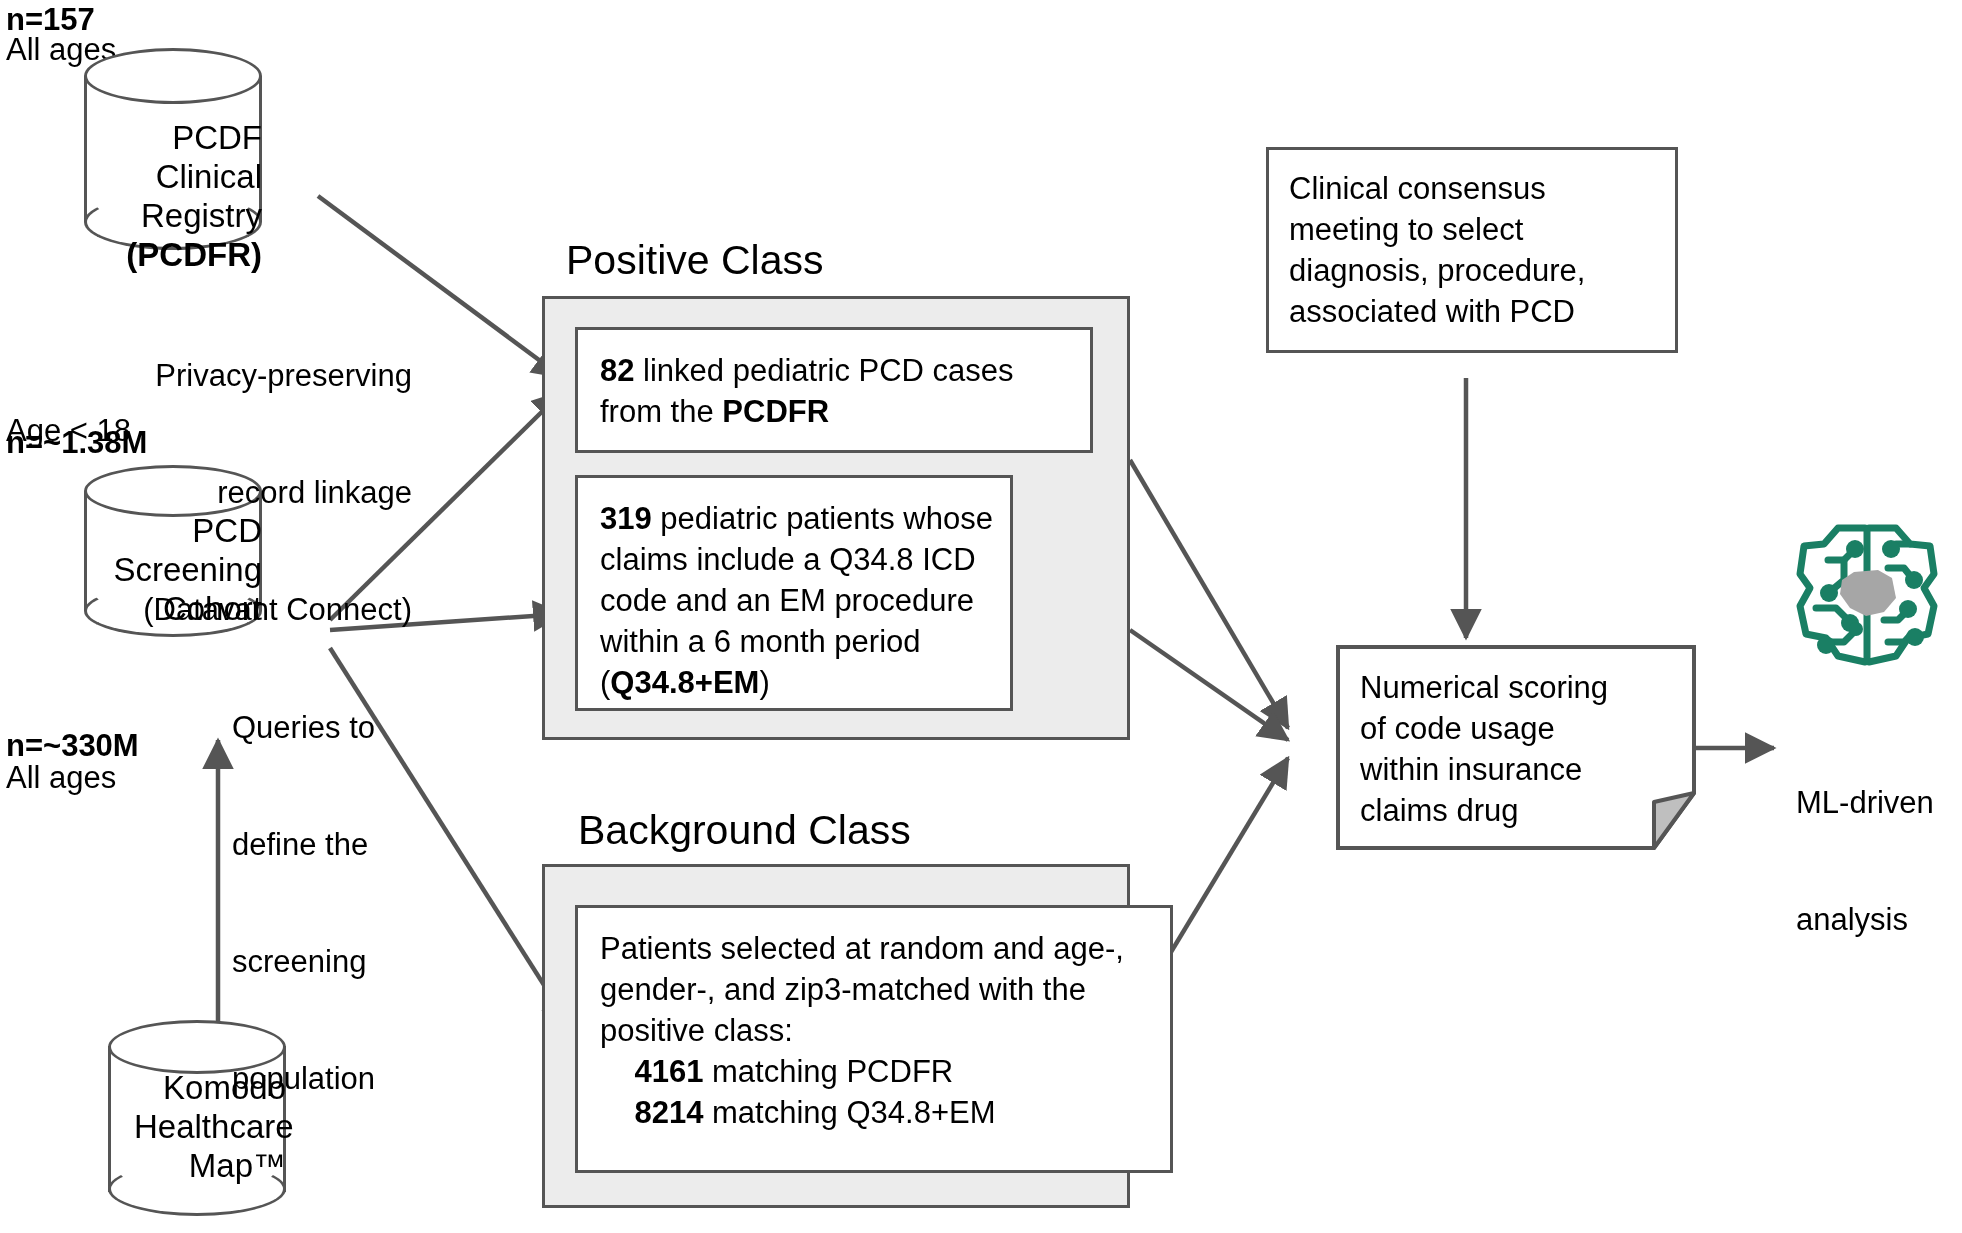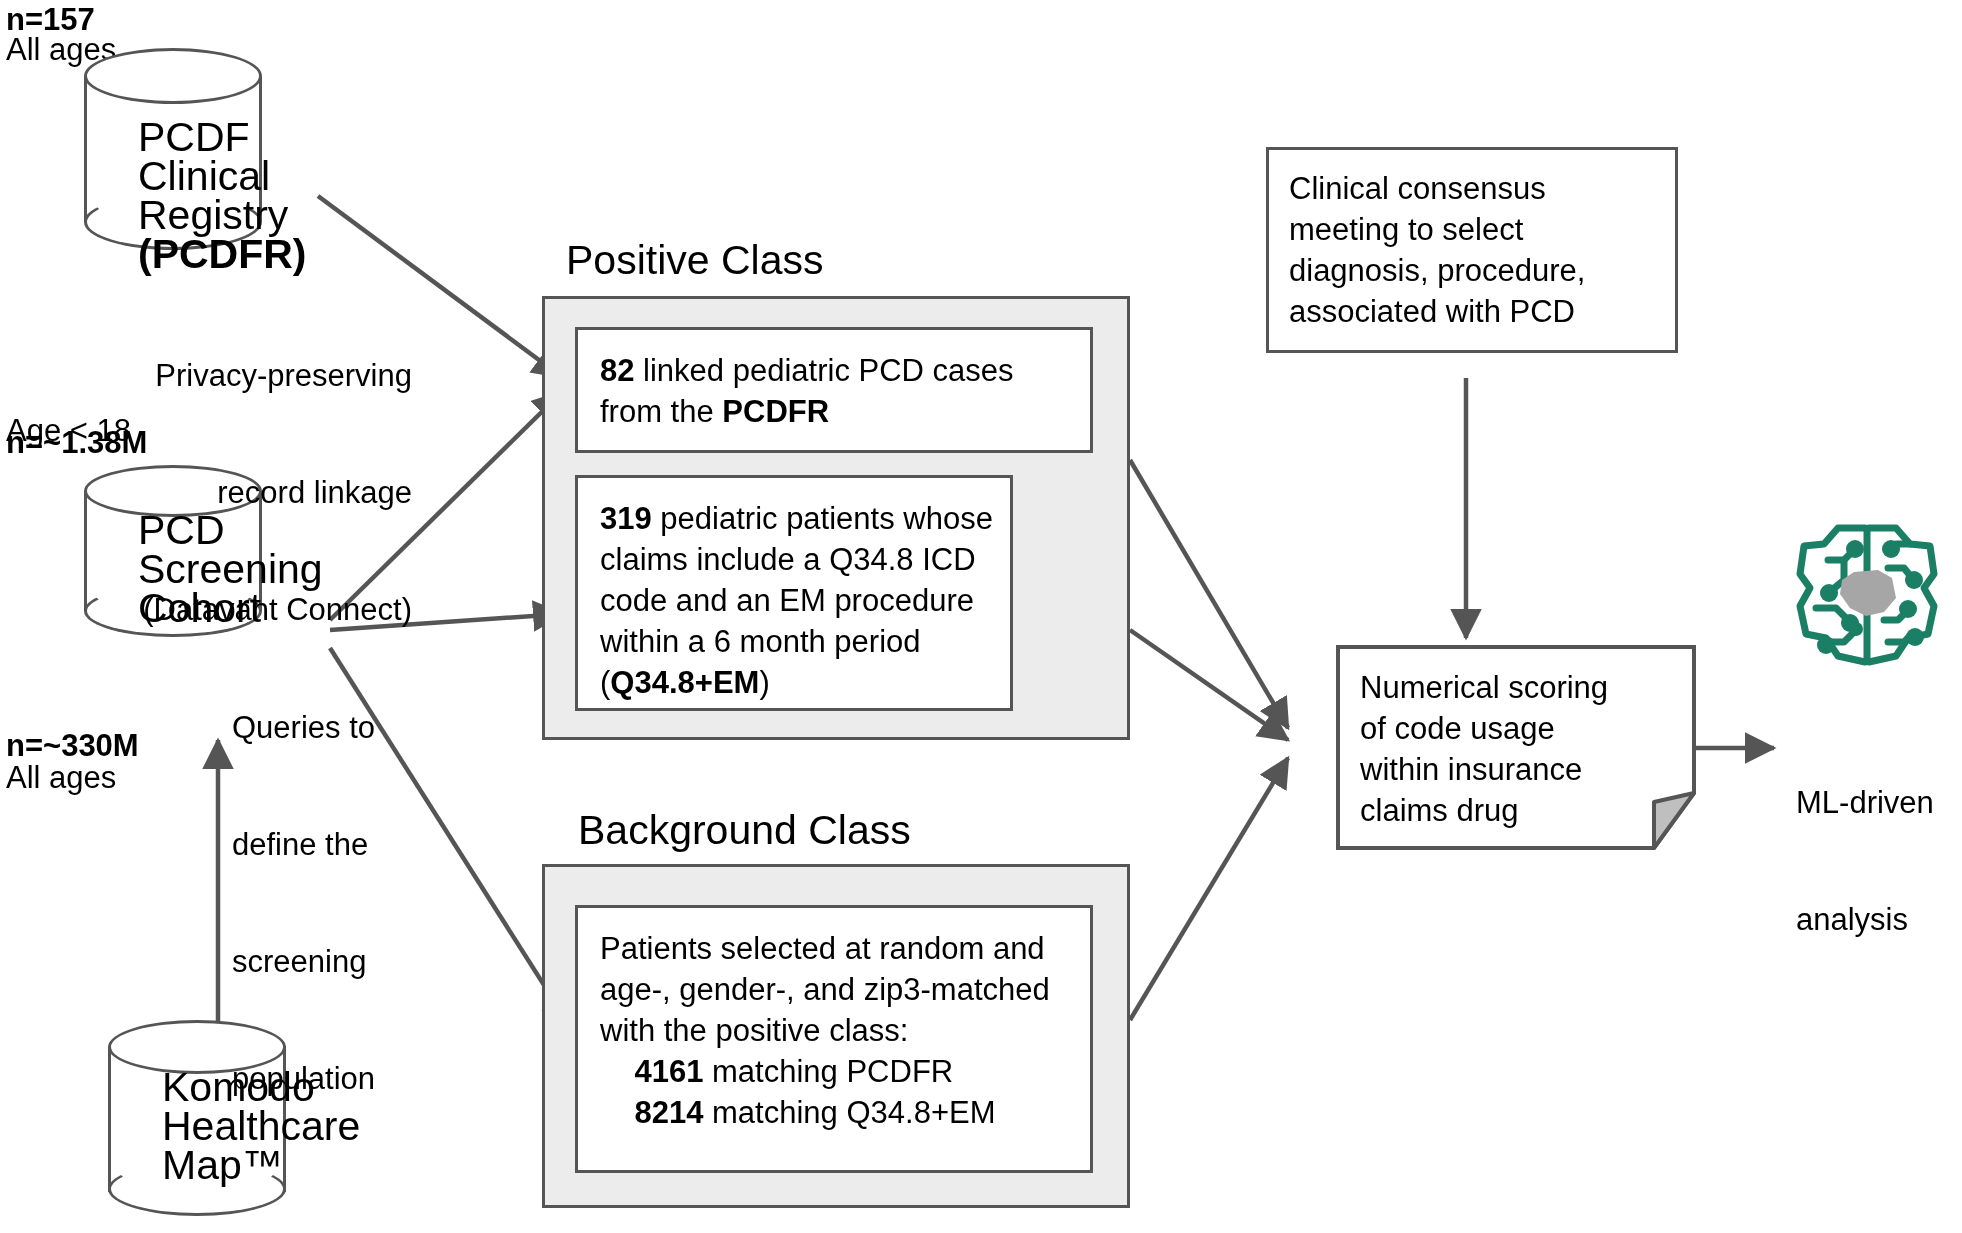--- a/index.html
+++ b/index.html
@@ -53,27 +53,26 @@
     background: #fff;
     box-sizing: border-box;
   }
   .cyl .bot {
     background: transparent;
     border-top-color: transparent;
   }
   .cyl .txt {
     position: absolute;
     left: 0; right: 0;
-    text-align: left;
-    font-size: 41px;
+    text-align: right;
+    font-size: 33px;
     line-height: 39px;
     padding-left: 26px;
     box-sizing: border-box;
     z-index: 4;
-    margin-left: 28px;
   }
 
   
   .group {
     position: absolute;
     background: #ececec;
     border: 3px solid #555;
     box-sizing: border-box;
   }
   .inner {
@@ -234,21 +233,21 @@
     <div class="inner" style="left:30px; top:176px; width:438px; height:236px;">
       <div class="body-txt">
         <b>319</b><span> pediatric patients whose claims include a Q34.8 ICD code and an EM procedure within a 6 month period (</span><b>Q34.8+EM</b><span>)</span>
       </div>
     </div>
   </div>
 
   <div class="group-title" style="left:566px; top:812px;margin-left:12px;">Background Class</div>
   <div class="group" style="left:542px; top:864px; width:588px; height:344px;">
 
-    <div class="inner" style="left:30px; top:38px; width:518px; height:268px;">
+    <div class="inner" style="left:30px; top:38px; width:598px; height:268px;">
       <div class="body-txt" style="white-space:pre-wrap;"><span>Patients selected at random and age-, gender-, and zip3-matched with the positive class:
 </span><b>    4161</b><span> matching PCDFR
 </span><b>    8214</b><span> matching Q34.8+EM</span></div>
     </div>
   </div>
 
   <div class="rect" style="left:1266px; top:147px; width:412px; height:206px;">
     <div class="body-txt">
       <div>Clinical consensus</div>
       <div>meeting to select</div>

